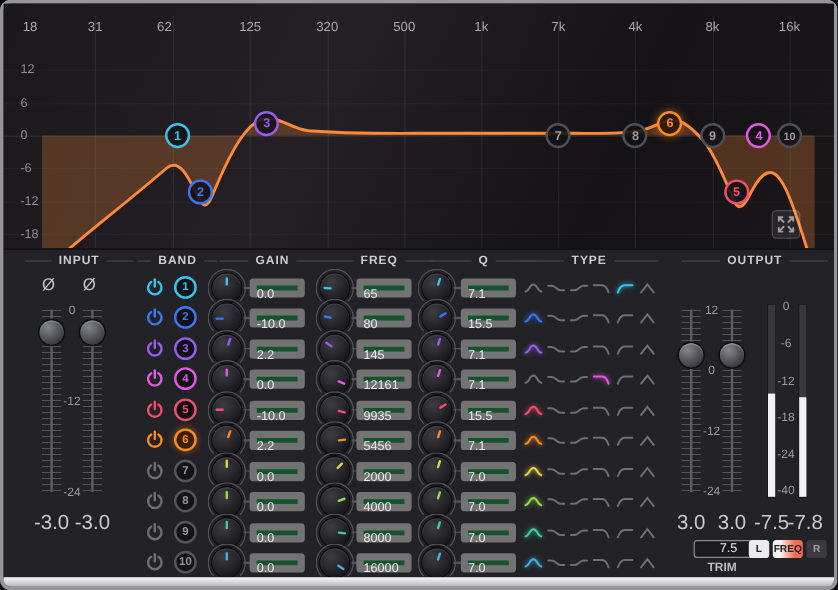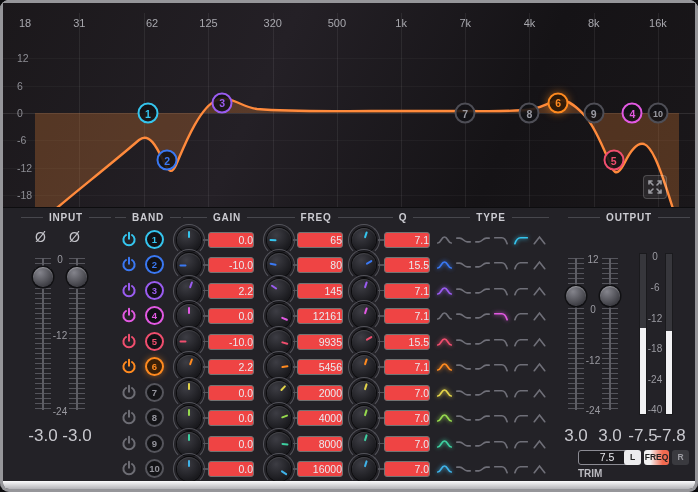--- a/index.html
+++ b/index.html
@@ -37,42 +37,42 @@
   .band-row.sel .chip{background:#3a2008;box-shadow:0 0 6px rgba(255,138,31,0.5);}
   .knob{position:absolute;top:1px;width:24px;height:24px;border-radius:50%;cursor:pointer;
         background:radial-gradient(circle at 38% 30%,#3d3d44,#1a1a1e 72%);
         box-shadow:0 0 0 1px #0b0b0d, inset 0 1px 1px rgba(255,255,255,0.10);}
   .knob::before{content:'';position:absolute;inset:-4px;border-radius:50%;
         border:1.5px solid #54545b;border-bottom-color:transparent;}
   .knob::after{content:'';position:absolute;right:-9px;top:11px;width:7px;height:1.5px;background:#54545b;}
   .knob .tick{position:absolute;left:11px;top:2.5px;width:2px;height:7px;border-radius:1px;
         background:var(--bc);transform-origin:1px 9.5px;}
   .gain-k{left:174px;} .freq-k{left:264px;} .q-k{left:349px;}
-  .vbox{position:absolute;top:5px;width:46px;height:16px;box-sizing:border-box;background:#ef4444;
-        border:1px solid #737373;border-radius:3px;color:#e9e9ee;font-size:10.5px;line-height:14px;text-align:right;cursor:text;}
+  .vbox{position:absolute;top:5px;width:46px;height:16px;box-sizing:border-box;background:#14532d;
+        border:6px solid #737373;border-radius:3px;color:#e9e9ee;font-size:10.5px;line-height:14px;text-align:left;cursor:text;}
   .gain-box{left:205px;} .freq-box{left:294px;} .q-box{left:381px;}
   .types{position:absolute;left:434px;top:7px;width:112px;display:flex;gap:4px;align-items:center;}
   .ticon{background:none;border:none;padding:0;width:15px;height:12px;color:#6f6f78;cursor:pointer;}
   .ticon.sel{color:var(--bc);filter:drop-shadow(0 0 2px var(--bc));}
   
   .phase{position:absolute;background:none;border:none;color:#c2c2c8;font-size:14px;cursor:pointer;padding:0;}
   .fader{position:absolute;width:16px;cursor:pointer;
      background:repeating-linear-gradient(to bottom,#55555c 0 1px,transparent 1px 5px);}
   .fader::before{content:'';position:absolute;left:7px;top:0;bottom:0;width:1.5px;background:#5d5d64;}
   .fknob{position:absolute;left:-2px;width:20px;height:20px;border-radius:50%;
      background:radial-gradient(circle at 35% 28%,#84848c,#3c3c42 75%);
      box-shadow:0 0 0 1.5px #101013, inset 0 1px 1px rgba(255,255,255,0.3);}
   .scale-lab{position:absolute;transform:translate(-50%,-50%);font-size:10px;color:#9a9aa1;}
   .fval{position:absolute;transform:translateX(-50%);font-size:17px;color:#c9c9cf;}
   .meter{position:absolute;width:6px;background:#37373c;border:1px solid #1a1a1d;}
   .meter .fill{position:absolute;left:0;right:0;bottom:0;background:#f2f2f4;}
   
   .trim-box{position:absolute;left:575px;top:242px;width:58px;height:15px;box-sizing:border-box;background:#1b1a1e;
         border:1px solid #8b8b93;border-radius:3px;color:#e9e9ee;font-size:10.5px;line-height:13px;text-align:center;cursor:text;}
-  .trim-lab{position:absolute;left:575px;top:260px;width:36px;text-align:left;font-size:10px;font-weight:bold;color:#bcbcc2;}
+  .trim-lab{position:absolute;left:575px;top:260px;width:36px;text-align:right;font-size:10px;font-weight:bold;color:#bcbcc2;}
   .lbtn{position:absolute;top:242px;height:15px;border:none;border-radius:3px;font-size:8.5px;font-weight:bold;
         cursor:pointer;padding:0;line-height:15px;text-align:center;}
   .btn-l{left:621px;width:17px;background:#ececee;color:#222;}
   .btn-link{left:641px;width:25px;background:linear-gradient(90deg,#f2f2f2 25%,#f26a50 75%);color:#222;}
   .btn-r{left:669px;width:17px;background:#3a3a3f;color:#9d9da3;}
   
   .logo{position:absolute;left:28px;top:233px;display:flex;align-items:flex-end;color:#c9c9ce;}
   .logo .num{font-family:"DejaVu Serif",serif;font-style:italic;font-size:31px;line-height:26px;}
   .logo .sup{font-size:7px;vertical-align:top;margin-left:1px;}
   .logo .txt{font-size:8px;letter-spacing:1px;line-height:9px;margin-left:4px;margin-bottom:2px;}
@@ -83,21 +83,21 @@
 <body>
 
 <div class="window">
 
   <div class="graph">
     <div id="grid-layer">
         <span class="flabel" style="left: 22px;">18</span>
         <div class="vline" style="left: 76.3502px;"></div>
         <span class="flabel" style="left: 76.3502px;">31</span>
         <div class="vline" style="left: 140.55px;"></div>
-        <span class="flabel" style="left: 149px;">62</span>
+        <span class="flabel" style="left: 134px;">62</span>
         <div class="vline" style="left: 205.494px;"></div>
         <span class="flabel" style="left: 205.494px;">125</span>
         <div class="vline" style="left: 269.694px;"></div>
         <span class="flabel" style="left: 269.694px;">320</span>
         <div class="vline" style="left: 333.894px;"></div>
         <span class="flabel" style="left: 333.894px;">500</span>
         <div class="vline" style="left: 398.094px;"></div>
         <span class="flabel" style="left: 398.094px;">1k</span>
         <div class="vline" style="left: 462.294px;"></div>
         <span class="flabel" style="left: 462.294px;">7k</span>

